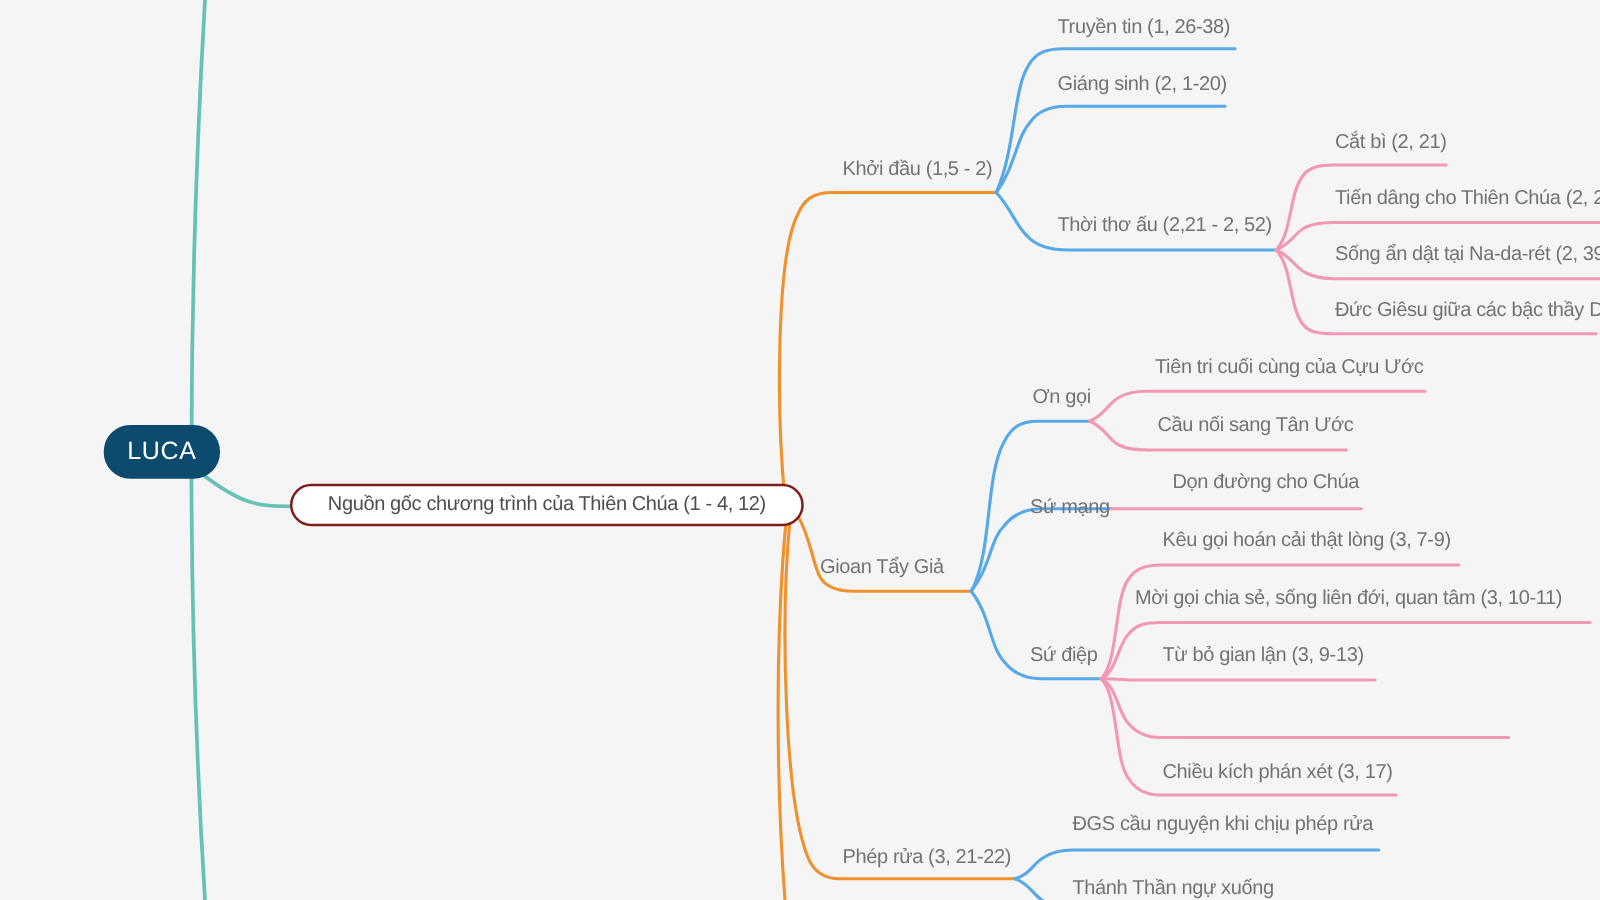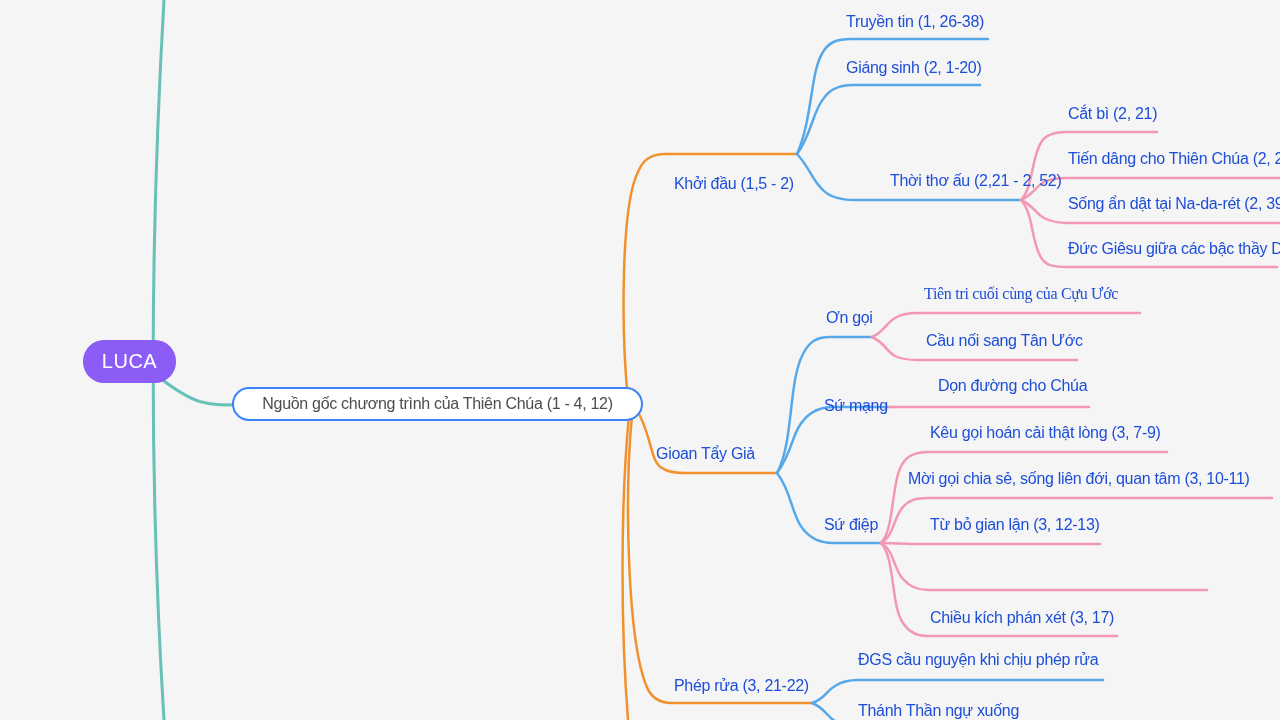--- a/index.html
+++ b/index.html
@@ -16,40 +16,40 @@
   .w-teal   { stroke: #67c1b6; stroke-width: 3; }
   .w-orange { stroke: #f1912e; stroke-width: 2.5; }
   .w-blue   { stroke: #57a8e8; stroke-width: 2.5; }
   .w-pink   { stroke: #f298b2; stroke-width: 2.5; }
 
   .label {
     position: absolute;
     white-space: nowrap;
     font-size: 16px;
     line-height: 20px;
-    color: #1d4ed8;
+    color: #737373;
     letter-spacing: -0.3px;
   }
   .root-node {
     position: absolute;
     left: 83px; top: 340px;
     width: 93px; height: 43px;
-    background: #8b5cf6;
+    background: #0c4a6e;
     border-radius: 21px;
     display: flex; align-items: center; justify-content: center;
     color: #ffffff;
     font-size: 20px;
     letter-spacing: 0.5px;
   }
   .topic-node {
     position: absolute;
     left: 232px; top: 387px;
     width: 411px; height: 34px;
     background: #ffffff;
-    border: 2px solid #3b82f6;
+    border: 2px solid #7f1d1d;
     border-radius: 18px;
     box-sizing: border-box;
     display: flex; align-items: center; justify-content: center;
     color: #4d4d4d;
     font-size: 16px;
     letter-spacing: -0.3px;
   }
 </style>
 </head>
 <body>
@@ -91,43 +91,43 @@
     <path class="w-pink" d="M 881,543 C 895,557 891,607 903,623 C 908,631 916,636 928,636 L 1117,636"></path>
 
     <path class="w-blue" d="M 812,703 C 825,699 826,691 835,686 C 841,682 848,680 858,680 L 1103,680"></path>
     <path class="w-blue" d="M 812,703 C 825,708 826,716 835,721 C 838,723 842,724 847,725"></path>
   </svg>
 
   <div class="root-node">LUCA</div>
 
   <div class="topic-node">Nguồn gốc chương trình của Thiên Chúa (1 - 4, 12)</div>
 
-  <div class="label" style="left:674px; top:126px;margin-top:48px;">Khởi đầu (1,5 - 2)</div>
+  <div class="label" style="left:674px; top:126px;">Khởi đầu (1,5 - 2)</div>
   <div class="label" style="left:656px; top:444px;">Gioan Tẩy Giả</div>
   <div class="label" style="left:674px; top:676px;">Phép rửa (3, 21-22)</div>
 
   <div class="label" style="left:846px; top:12px;">Truyền tin (1, 26-38)</div>
   <div class="label" style="left:846px; top:58px;">Giáng sinh (2, 1-20)</div>
-  <div class="label" style="left:890px; top:171px;text-align:right;">Thời thơ ấu (2,21 - 2, 52)</div>
+  <div class="label" style="left:846px; top:171px;text-align:right;">Thời thơ ấu (2,21 - 2, 52)</div>
 
   <div class="label" style="left:1068px; top:104px;">Cắt bì (2, 21)</div>
   <div class="label" style="left:1068px; top:149px;">Tiến dâng cho Thiên Chúa (2, 22</div>
   <div class="label" style="left:1068px; top:194px;">Sống ẩn dật tại Na-da-rét (2, 39</div>
   <div class="label" style="left:1068px; top:239px;">Đức Giêsu giữa các bậc thầy Do</div>
 
   <div class="label" style="left:826px; top:308px;">Ơn gọi</div>
   <div class="label" style="left:824px; top:376px;margin-top:20px;">Sứ mạng</div>
   <div class="label" style="left:824px; top:515px;">Sứ điệp</div>
 
-  <div class="label" style="left:924px; top:284px;font-family:Liberation Serif, serif;">Tiên tri cuối cùng của Cựu Ước</div>
+  <div class="label" style="left:924px; top:284px;">Tiên tri cuối cùng của Cựu Ước</div>
   <div class="label" style="left:926px; top:331px;">Cầu nối sang Tân Ước</div>
 
   <div class="label" style="left:938px; top:376px;">Dọn đường cho Chúa</div>
 
   <div class="label" style="left:930px; top:423px;">Kêu gọi hoán cải thật lòng (3, 7-9)</div>
   <div class="label" style="left:908px; top:469px;">Mời gọi chia sẻ, sống liên đới, quan tâm (3, 10-11)</div>
-  <div class="label" style="left:930px; top:515px;">Từ bỏ gian lận (3, 12-13)</div>
+  <div class="label" style="left:930px; top:515px;">Từ bỏ gian lận (3, 9-13)</div>
   <div class="label" style="left:930px; top:608px;">Chiều kích phán xét (3, 17)</div>
 
   <div class="label" style="left:858px; top:650px;">ĐGS cầu nguyện khi chịu phép rửa</div>
   <div class="label" style="left:858px; top:701px;text-align:right;">Thánh Thần ngự xuống</div>
 
 </div>
 
 </body></html>

